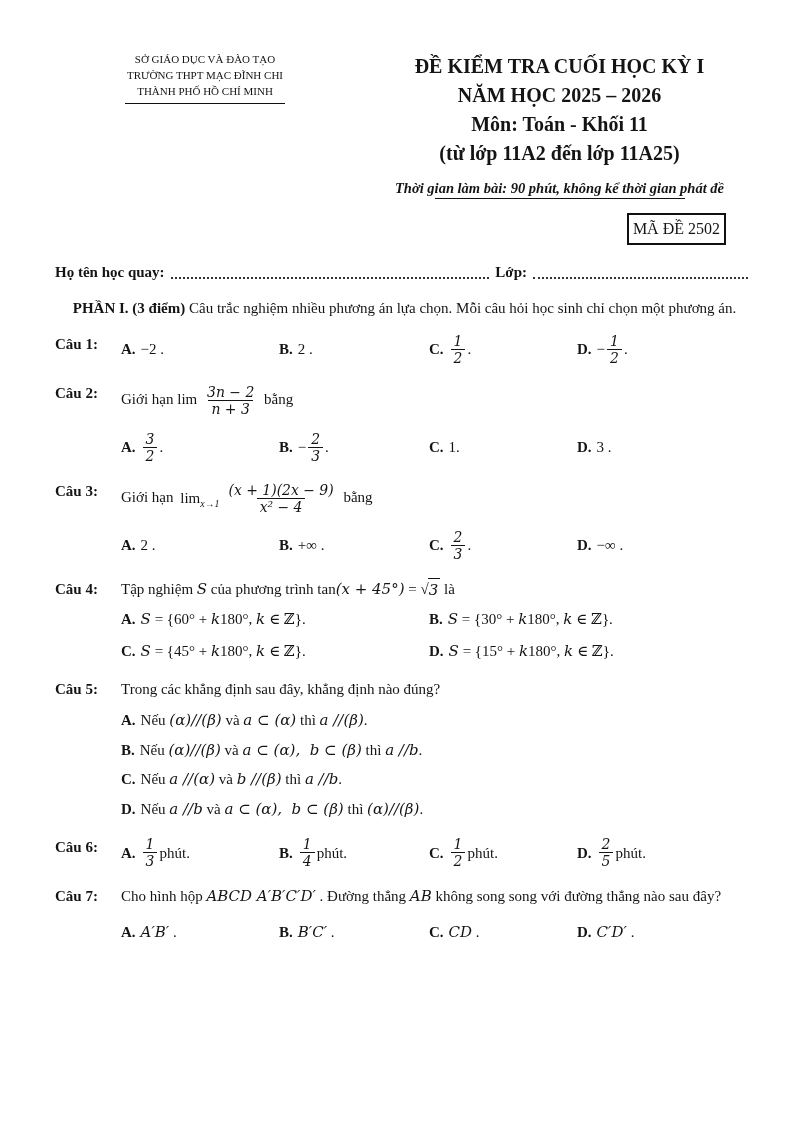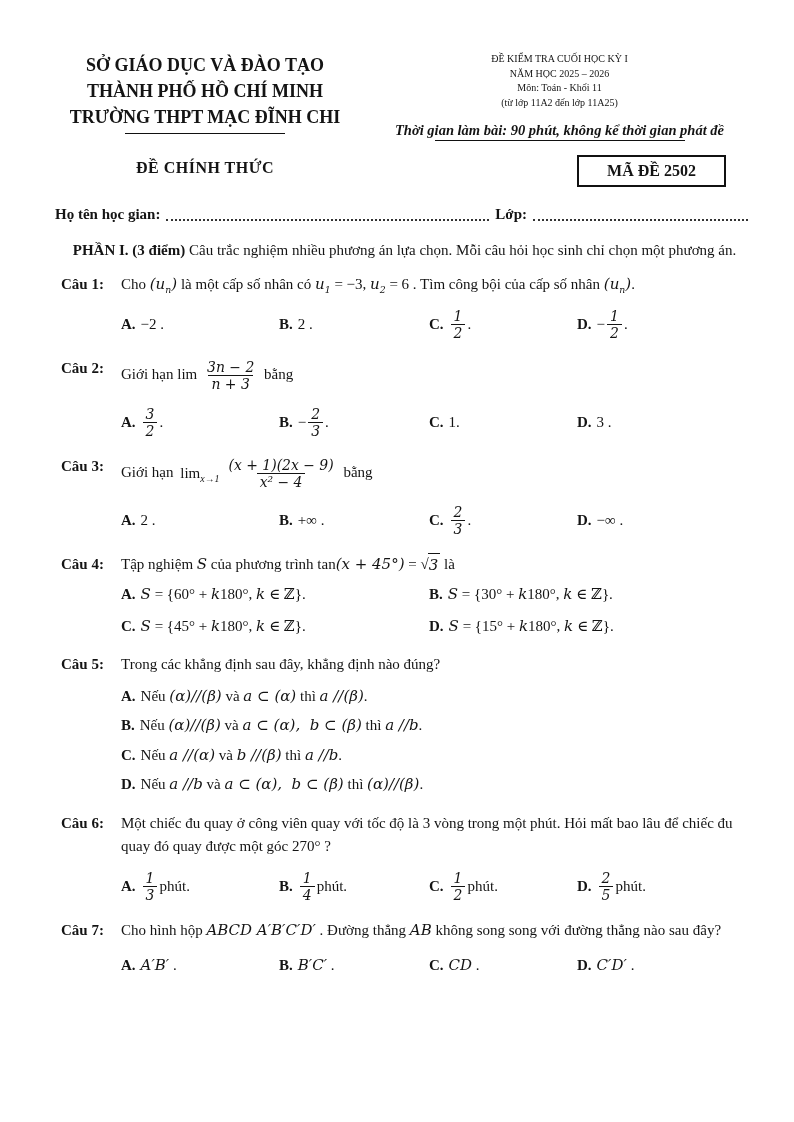--- a/index.html
+++ b/index.html
@@ -6,40 +6,40 @@
   .page{
     width:794px;height:1122px;box-sizing:border-box;background:#fff;
     margin:0 auto;padding:52px 40px 30px 55px;overflow:hidden;
     font-family:"Liberation Serif","DejaVu Serif",serif;
     color:#141414;font-size:15px;line-height:1.5;
   }
   
   .hdr{display:flex;}
   .hdr-left{width:300px;text-align:center;flex-shrink:0;}
   .hdr-right{flex:1;text-align:center;padding-left:10px;}
-  .hl{font-weight:700;font-size:18px;line-height:1.45;}
+  .hl{font-weight:400;font-size:11px;line-height:1.45;}
   .rule{height:0;border-bottom:1.5px solid #111;}
   .rule-left{width:160px;margin:3px auto 0;}
   .rule-right{width:250px;margin:-2px auto 0;}
   .official{font-weight:700;font-size:16px;margin-top:22px;letter-spacing:.5px;}
   .pages-note{font-style:italic;font-size:14.5px;margin-top:3px;}
-  .hr1{font-weight:400;font-size:10px;line-height:1.45;}
+  .hr1{font-weight:700;font-size:20px;line-height:1.45;}
   .duration{font-weight:700;font-style:italic;font-size:14.5px;margin-top:10px;}
   .code-box-row{text-align:right;margin-top:14px;padding-right:28px;}
-  .code-box{display:inline-block;border:2px solid #111;padding:2px 28px;font-weight:700;font-size:16px;}
+  .code-box{display:inline-block;border:2px solid #111;padding:2px 4px;font-weight:400;font-size:16px;}
   
   .student{display:flex;align-items:flex-end;margin-top:16px;font-weight:700;}
   .leader{flex:1;border-bottom:2px dotted #333;margin:0 6px 4px 6px;height:12px;}
   .leader2{width:215px;flex:none;}
   
   .part-heading{margin:14px 0 10px 0;line-height:1.55;text-align:center;}
   .part-heading b{font-weight:700;}
   
   .q{position:relative;padding-left:66px;margin-bottom:16px;}
-  .q-label{position:absolute;left:6px;top:0;font-weight:700;white-space:nowrap;}
+  .q-label{position:absolute;left:0;top:0;font-weight:700;white-space:nowrap;}
   .q-stmt{line-height:1.55;}
   .opts{margin-top:8px;}
   .opts.cols4{display:grid;grid-template-columns:158px 150px 148px auto;align-items:center;margin-top:12px;}
   .opts.cols2{display:grid;grid-template-columns:308px auto;row-gap:9px;margin-top:6px;}
   .opts.rows .opt{margin:7px 0;}
   .opt{display:flex;align-items:center;flex-wrap:wrap;}
   .opt-label{font-weight:700;margin-right:5px;}
   .opt-content{display:inline-flex;align-items:center;flex-wrap:wrap;white-space:pre-wrap;}
   .q-stmt .frac,.q-stmt .lim{margin:2px 3px;}
   
@@ -58,51 +58,49 @@
   .q-stmt,.opt{font-size:15px;}
 </style>
 </head>
 <body>
 
 <div class="page">
 
   <header class="hdr">
     <div class="hdr-left">
       <div class="hl">SỞ GIÁO DỤC VÀ ĐÀO TẠO</div>
+      <div class="hl">TRƯỜNG THPT MẠC ĐĨNH CHI</div>
       <div class="hl">THÀNH PHỐ HỒ CHÍ MINH</div>
-      <div class="hl">TRƯỜNG THPT MẠC ĐĨNH CHI</div>
       <div class="rule rule-left"></div>
-      <div class="official">ĐỀ CHÍNH THỨC</div>
     </div>
     <div class="hdr-right">
       <div class="hr1">ĐỀ KIỂM TRA CUỐI HỌC KỲ I</div>
       <div class="hr1">NĂM HỌC 2025 – 2026</div>
       <div class="hr1">Môn: Toán - Khối 11</div>
       <div class="hr1">(từ lớp 11A2 đến lớp 11A25)</div>
       <div class="duration">Thời gian làm bài: 90 phút, không kể thời gian phát đề</div>
       <div class="rule rule-right"></div>
       <div class="code-box-row">
         <span class="code-box">MÃ ĐỀ 2502</span>
       </div>
     </div>
   </header>
 
   <div class="student">
-    <span>Họ tên học gian:</span>
+    <span>Họ tên học quay:</span>
     <span class="leader"></span>
     <span>Lớp:</span>
     <span class="leader leader2"></span>
   </div>
 
   <p class="part-heading"><b>PHẦN I. (3 điểm)</b><span> Câu trắc nghiệm nhiều phương án lựa chọn. Mỗi câu hỏi học sinh chỉ chọn một phương án.</span></p>
 
   <section id="questions">
       <div class="q">
         <span class="q-label">Câu 1:</span>
-        <div class="q-stmt">Cho <span class="m">(u<sub>n</sub></span><span class="m">)</span> là một cấp số nhân có <span class="m">u<sub>1</sub></span> = −3, <span class="m">u<sub>2</sub></span> = 6 . Tìm công bội của cấp số nhân <span class="m">(u<sub>n</sub></span><span class="m">)</span>.</div>
         <div class="opts cols4">
           <div class="opt">
             <b class="opt-label">A.</b>
             <span class="opt-content">−2 .</span>
           </div>
           <div class="opt">
             <b class="opt-label">B.</b>
             <span class="opt-content">2 .</span>
           </div>
           <div class="opt">
@@ -210,21 +208,20 @@
             <span class="opt-content">Nếu <span class="m">a //(α)</span> và <span class="m">b //(β)</span> thì <span class="m">a //b</span>.</span>
           </div>
           <div class="opt">
             <b class="opt-label">D.</b>
             <span class="opt-content">Nếu <span class="m">a //b</span> và <span class="m">a ⊂ (α),  b ⊂ (β)</span> thì <span class="m">(α)//(β)</span>.</span>
           </div>
         </div>
       </div>
       <div class="q">
         <span class="q-label">Câu 6:</span>
-        <div class="q-stmt">Một chiếc đu quay ở công viên quay với tốc độ là 3 vòng trong một phút. Hỏi mất bao lâu để chiếc đu quay đó quay được một góc 270° ?</div>
         <div class="opts cols4">
           <div class="opt">
             <b class="opt-label">A.</b>
             <span class="opt-content"><span class="frac"><span class="num">1</span><span class="den">3</span></span>phút.</span>
           </div>
           <div class="opt">
             <b class="opt-label">B.</b>
             <span class="opt-content"><span class="frac"><span class="num">1</span><span class="den">4</span></span>phút.</span>
           </div>
           <div class="opt">

